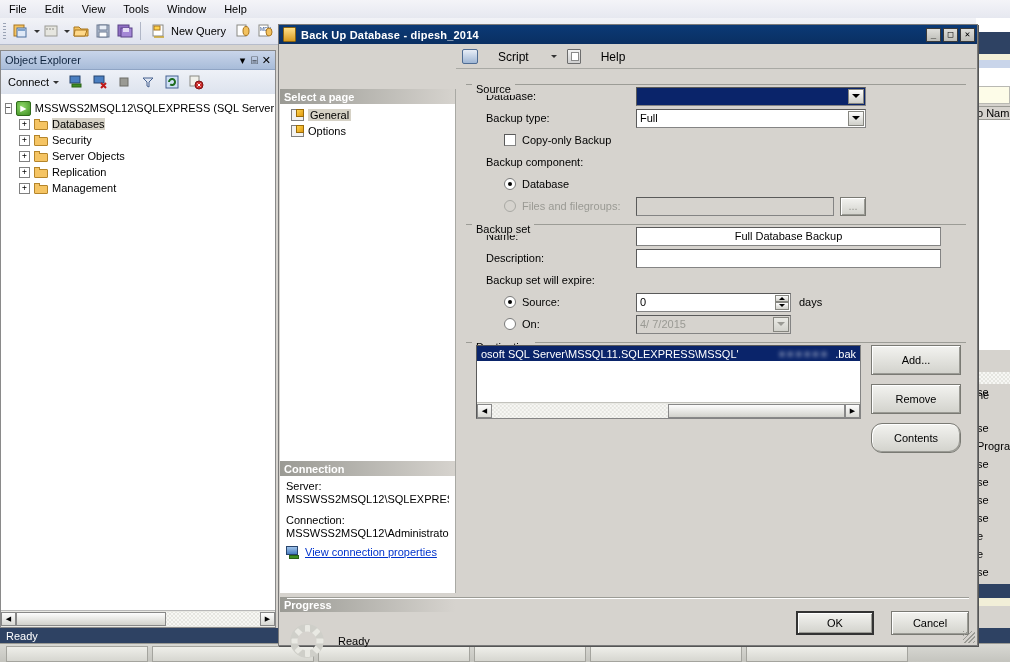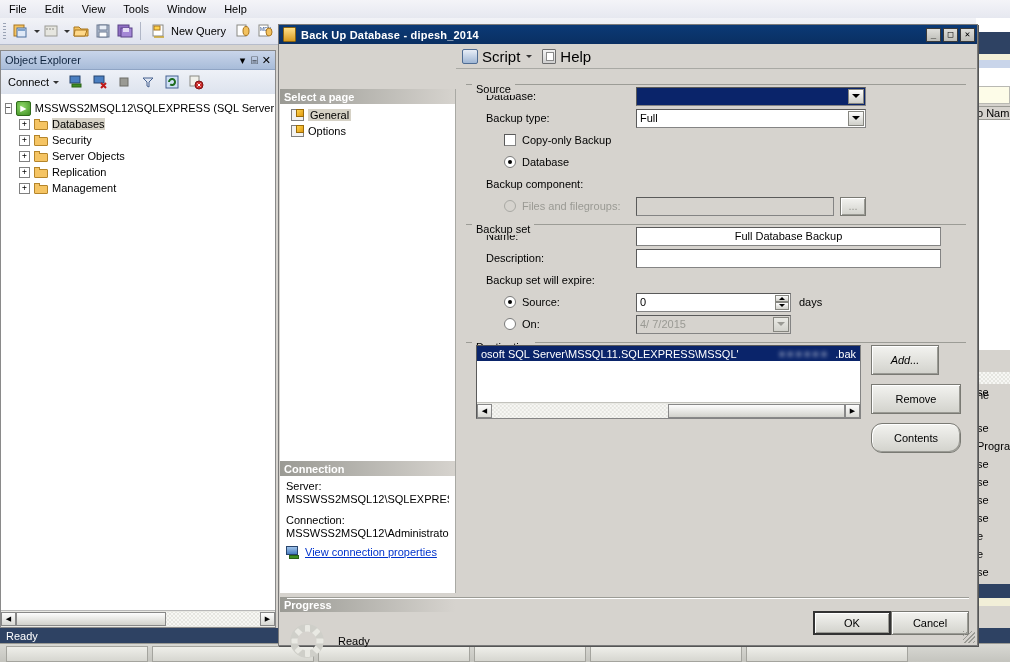--- a/index.html
+++ b/index.html
@@ -109,21 +109,21 @@
     background:conic-gradient(#cfcfc9 0 100%);
     -webkit-mask:radial-gradient(circle,transparent 9px,#000 10px);
     mask:radial-gradient(circle,transparent 9px,#000 10px);position:relative;}
   .spinner i{position:absolute;left:50%;top:1px;width:5px;height:8px;margin-left:-2.5px;
     background:#e9e9e3;transform-origin:50% 16px;border-radius:1px;}
 
   
   .pane-right{position:absolute;left:177px;top:20px;right:1px;bottom:52px;background:#d6d3ce;}
   .dtb{height:23px;border-bottom:1px solid #a9a9a4;display:flex;align-items:center;
     padding-left:6px;gap:10px;background:#d6d3ce;}
-  .dtb .it{display:flex;align-items:center;gap:4px;font-size:15px;}
+  .dtb .it{display:flex;align-items:center;gap:20px;font-size:12px;}
   .scr-ico{width:14px;height:13px;background:linear-gradient(#e8eef7,#9fb6d4);
     border:1px solid #4f6c93;border-radius:2px;flex:none;}
   .help-ico{width:12px;height:13px;background:linear-gradient(#f2f2f2,#cfcfcf);
     border:1px solid #6d6d6d;border-radius:1px;position:relative;flex:none;}
   .help-ico:after{content:"";position:absolute;left:3px;top:2px;width:8px;height:9px;
     background:#fff;border:1px solid #8a8a8a;box-sizing:border-box;}
 
   .content{position:absolute;left:0;top:24px;right:0;bottom:0;padding:8px 10px 0 10px;}
   .group{position:relative;margin-bottom:6px;}
   .glabel{position:absolute;left:6px;top:-1px;background:#d6d3ce;padding:0 4px;font-size:11px;}
@@ -164,21 +164,21 @@
     box-shadow:inset 1px 1px 0 #fff,inset -1px -1px 0 #9a9a94;box-sizing:border-box;
     font-size:11px;display:flex;align-items:center;justify-content:center;cursor:default;}
   .listbox{background:#fff;border:1px solid #848484;border-top-color:#5a5a5a;
     border-left-color:#5a5a5a;box-sizing:border-box;position:relative;overflow:hidden;}
   .lb-item{height:15px;display:flex;align-items:center;padding:0 4px;font-size:11px;
     white-space:nowrap;justify-content:space-between;}
   .lb-item.sel{background:#0a246a;color:#fff;}
   .blur{filter:blur(2.2px);}
   .lb-hsb{position:absolute;left:0;bottom:0;right:0;height:15px;background:#e9e9e4;
     display:flex;align-items:center;border-top:1px solid #c2c2bc;}
-  .okrow{position:absolute;right:8px;bottom:10px;display:flex;gap:0;}
+  .okrow{position:absolute;right:8px;bottom:10px;display:flex;gap:17px;}
   .resize{position:absolute;right:2px;bottom:2px;width:12px;height:12px;
     background:repeating-linear-gradient(135deg,#9a9a94 0 1px,transparent 1px 3px);}
   .dlg-sep{position:absolute;left:8px;right:8px;bottom:46px;height:1px;background:#9c9c96;
     border-bottom:1px solid #fff;}
 </style>
 </head>
 <body>
 
 <div class="app">
 
@@ -483,28 +483,28 @@
           </div>
 
           <div class="row">
             <div class="rlabel ind" style="display:flex;align-items:center;padding-left:38px;">
               <span class="cb"></span>
               <span>Copy-only Backup</span>
             </div>
           </div>
 
           <div class="row">
+            <div class="rlabel">Backup component:</div>
+          </div>
+
+          <div class="row">
             <div class="rlabel ind" style="display:flex;align-items:center;">
               <span class="rb on"></span>
               <span>Database</span>
             </div>
-          </div>
-
-          <div class="row">
-            <div class="rlabel">Backup component:</div>
           </div>
 
           <div class="row">
             <div class="rlabel ind" style="display:flex;align-items:center;color:#9a9a94;">
               <span class="rb dis"></span>
               <span>Files and filegroups:</span>
             </div>
             <div class="sunken dis" style="width:198px;">
               <span></span>
             </div>
@@ -583,21 +583,21 @@
               </div>
               <div class="lb-hsb">
                 <div class="sbtn">◀</div>
                 <div class="strack" style="width:72px;"></div>
                 <div class="sthumb" style="flex:1;"></div>
                 <div class="sbtn">▶</div>
               </div>
             </div>
 
             <div style="margin-left:10px;display:flex;flex-direction:column;gap:9px;">
-              <div class="btn" style="width:68px;height:30px;font-style:italic;">Add...</div>
+              <div class="btn" style="width:90px;height:30px;">Add...</div>
               <div class="btn" style="width:90px;height:30px;">Remove</div>
               <div class="btn" style="width:90px;height:30px;border-radius:11px;">Contents</div>
             </div>
           </div>
         </div>
 
       </div>
     </div>
 
     <div class="dlg-sep"></div>

